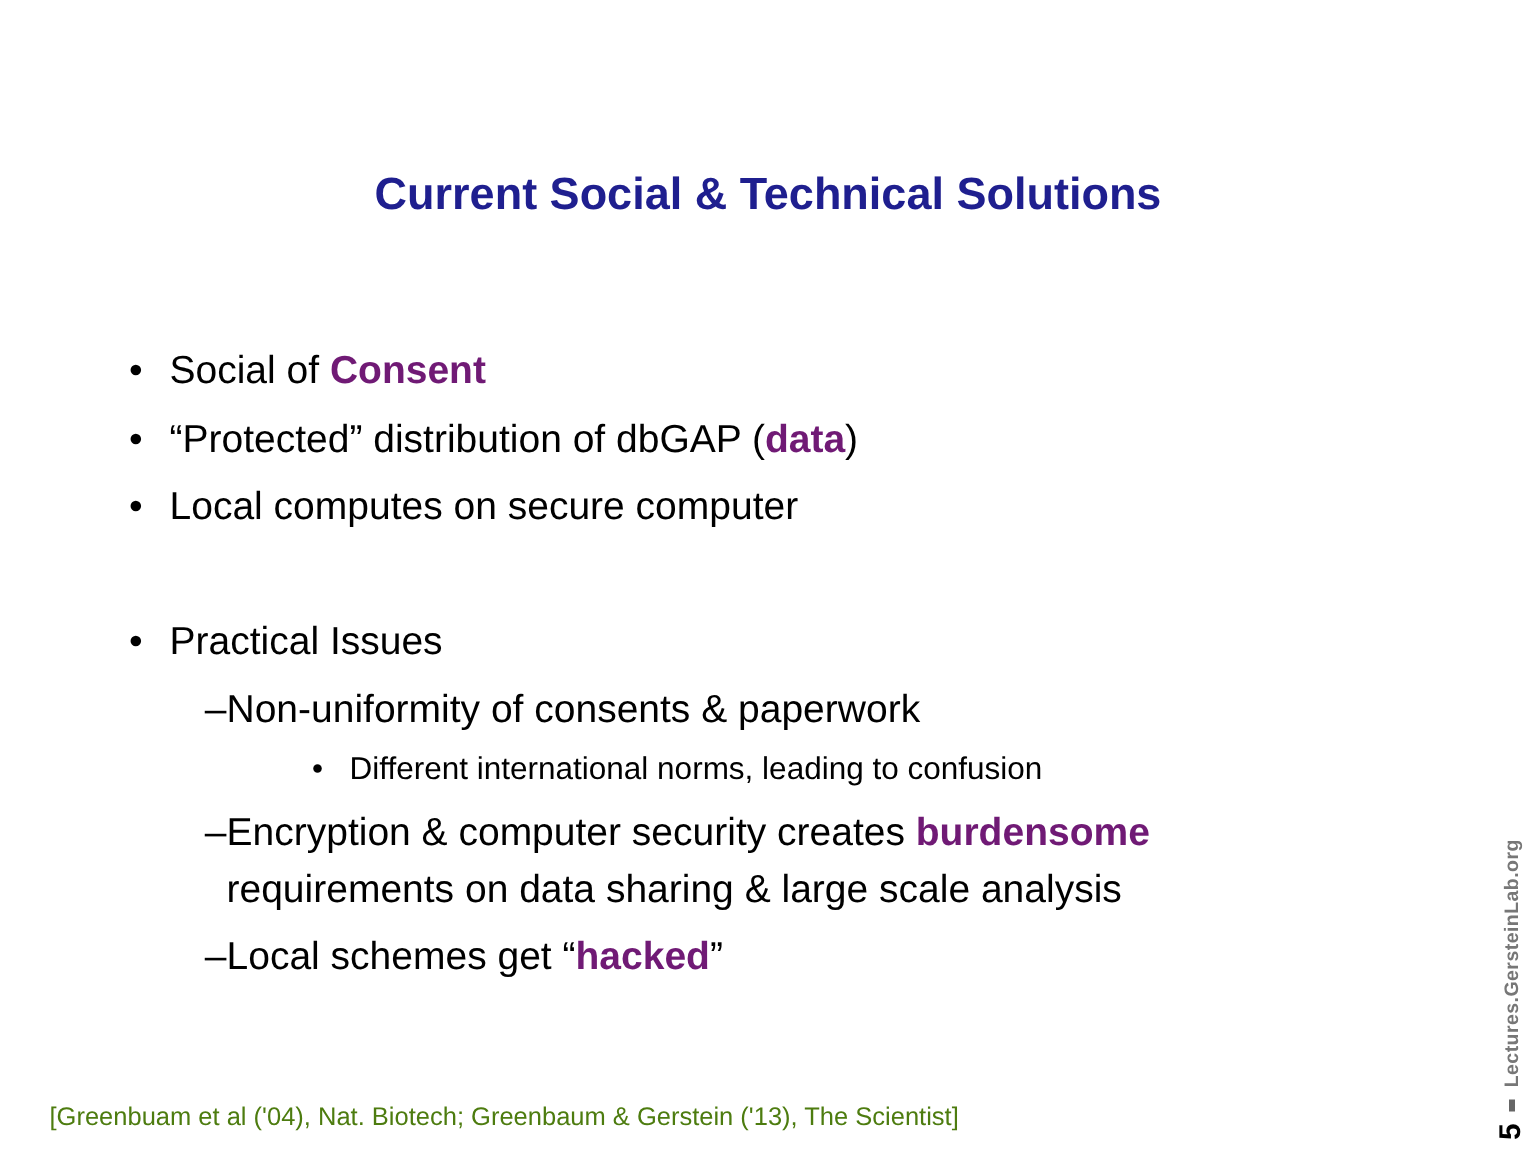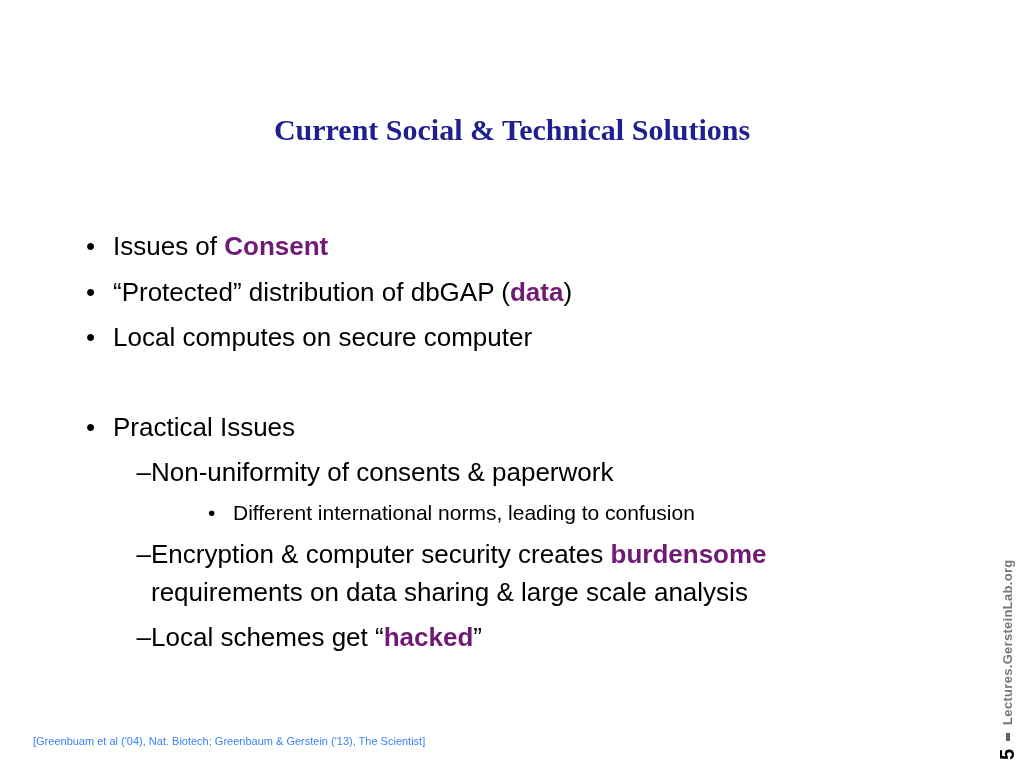--- a/index.html
+++ b/index.html
@@ -1,40 +1,40 @@
 <!DOCTYPE html>
 <html><head>
 <meta charset="utf-8">
 <style>
   html, body { margin:0; padding:0; }
   body { width:1024px; height:768px; background:#ffffff; position:relative; overflow:hidden;
          font-family:"Liberation Sans", sans-serif; color:#000; }
   .title { position:absolute; top:113px; left:0; width:1024px; text-align:center;
-           font-size:30px; font-weight:bold; color:#1f1f8f;font-family:Liberation Serif, serif; }
+           font-size:30px; font-weight:bold; color:#1f1f8f; }
   .b1 { position:absolute; left:86px; font-size:26px; line-height:30px; white-space:nowrap; }
   .b1 .dot { display:inline-block; width:27px; }
   .b2 { position:absolute; left:128px; font-size:26px; line-height:38px; white-space:nowrap;text-align:right; }
   .b2 .dash { display:inline-block; width:23px; }
   .b3 { position:absolute; left:164px; font-size:21px; line-height:26px; white-space:nowrap;margin-left:44px; }
   .b3 .dot { display:inline-block; width:25px; }
   .hl { color:#701a75; font-weight:bold; }
-  .cite { position:absolute; left:33px; top:735px; font-size:11px; color:#3b82f6; white-space:nowrap;text-align:right; }
+  .cite { position:absolute; left:33px; top:735px; font-size:17px; color:#4d7c0f; white-space:nowrap;text-align:right; }
   .side { position:absolute; left:996px; top:760px; transform:rotate(-90deg); transform-origin:0 0;
           white-space:nowrap; display:flex; align-items:center; }
   .side .num { font-size:20px; font-weight:bold; color:#000; }
   .side .bar { display:inline-block; width:8px; height:4px; background:#666; margin:0 8px; }
   .side .site { font-size:13px; color:#777; font-weight:bold; letter-spacing:0.3px; }
 </style>
 </head>
 <body>
 
 <div class="title">Current Social &amp; Technical Solutions</div>
 
 <div class="b1" style="top:231px">
-  <span class="dot">•</span><span>Issues of </span><span class="hl">Consent</span>
+  <span class="dot">•</span><span>Social of </span><span class="hl">Consent</span>
 </div>
 <div class="b1" style="top:277px">
   <span class="dot">•</span><span>“Protected” distribution of dbGAP (</span><span class="hl">data</span><span>)</span>
 </div>
 <div class="b1" style="top:322px">
   <span class="dot">•</span><span>Local computes on secure computer</span>
 </div>
 
 <div class="b1" style="top:412px">
   <span class="dot">•</span><span>Practical Issues</span>

